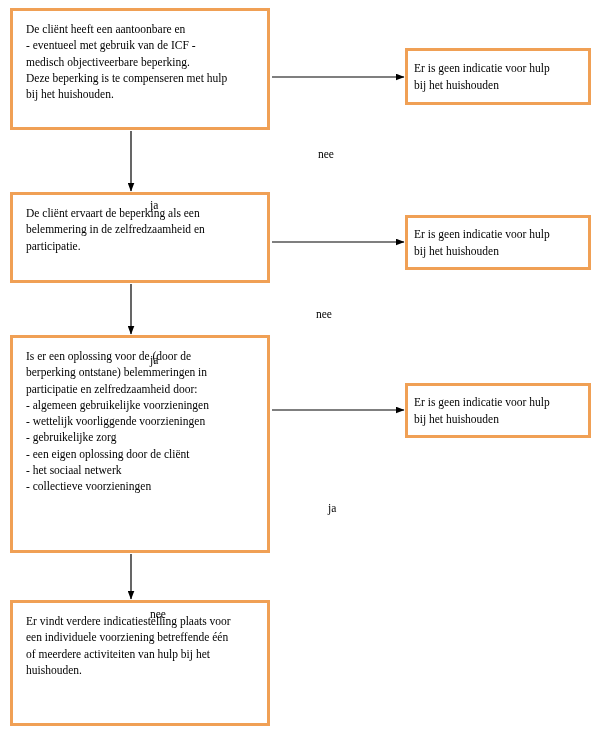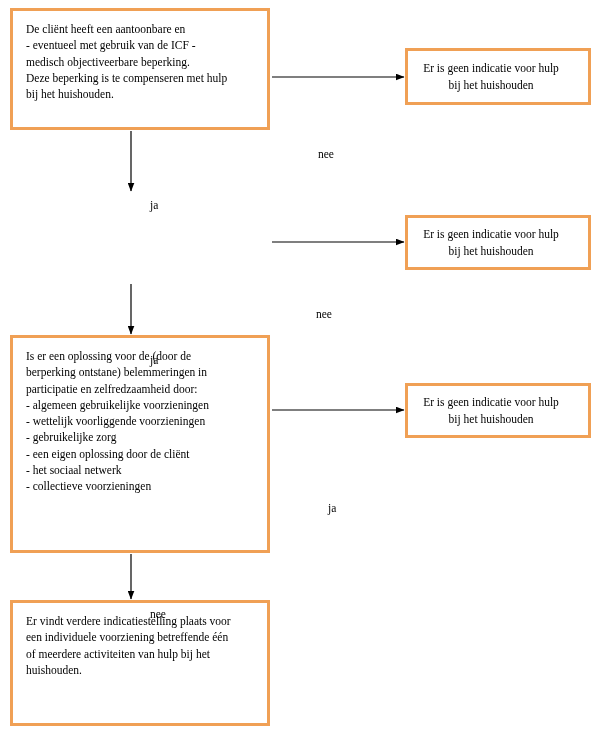--- a/index.html
+++ b/index.html
@@ -36,21 +36,20 @@
     font-size: 11.5px;
     line-height: 16.3px;
     white-space: pre-line;
     text-align: left;
   }
   .node.centered .node-text {
     left: 6px;
     right: 20px;
     top: 50%;
     transform: translateY(-50%);
-    text-align: center;
     line-height: 17px;
   }
   
   #node-1 { left: 10px;  top: 8px;   width: 260px; height: 122px; }
   #node-2 { left: 10px;  top: 192px; width: 260px; height: 91px;  }
   #node-3 { left: 10px;  top: 335px; width: 260px; height: 218px; }
   #node-4 { left: 10px;  top: 600px; width: 260px; height: 126px; }
   
   #node-r1 { left: 405px; top: 48px;  width: 186px; height: 57px; }
   #node-r2 { left: 405px; top: 215px; width: 186px; height: 55px; }
@@ -99,20 +98,25 @@
   </svg>
 
   <div class="node" id="node-1">
     <div class="node-text">De cliënt heeft een aantoonbare en
 - eventueel met gebruik van de ICF -
 medisch objectiveerbare beperking.
 Deze beperking is te compenseren met hulp
 bij het huishouden.</div>
   </div>
 
+  <div class="node" id="node-2">
+    <div class="node-text">De cliënt ervaart de beperking als een
+belemmering in de zelfredzaamheid en
+participatie.</div>
+  </div>
 
   <div class="node" id="node-3">
     <div class="node-text">Is er een oplossing voor de (door de
 berperking ontstane) belemmeringen in
 participatie en zelfredzaamheid door:
 - algemeen gebruikelijke voorzieningen
 - wettelijk voorliggende voorzieningen
 - gebruikelijke zorg
 - een eigen oplossing door de cliënt
 - het sociaal netwerk

